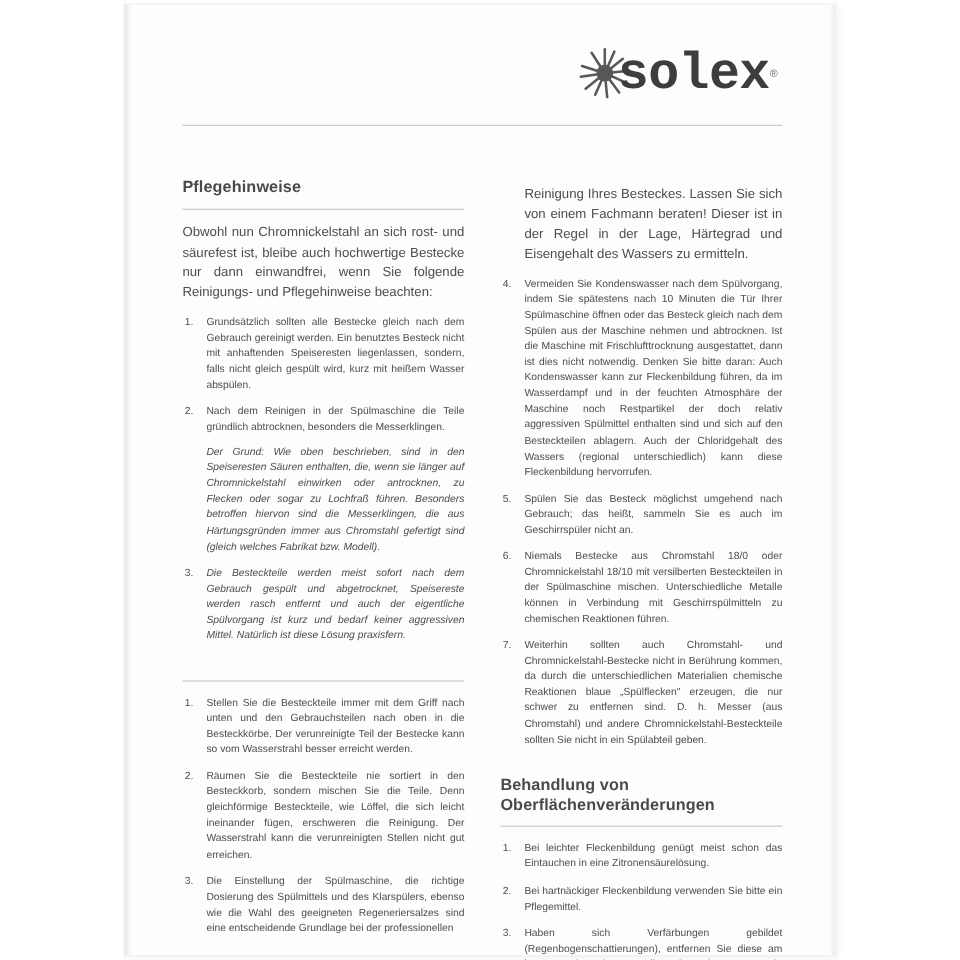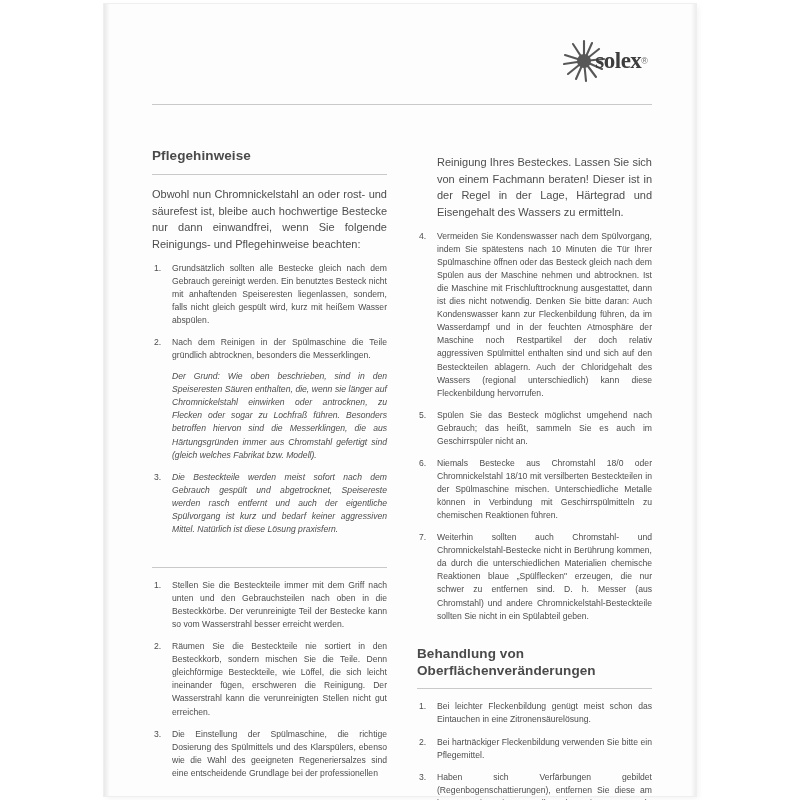--- a/index.html
+++ b/index.html
@@ -61,22 +61,22 @@
     align-items: center;
     height: 58px;
   }
   .logo-burst {
     position: relative;
     width: 46px;
     height: 46px;
     margin-right: -12px;
   }
   .logo-text {
-    font-family: Liberation Serif, serif;
-    font-size: 23px;
+    font-family: Liberation Mono, monospace;
+    font-size: 43px;
     font-weight: 700;
     letter-spacing: -0.5px;
     color: #3d3d3d;
     position: relative;
   }
   .logo-reg {
     font-size: 9px;
     vertical-align: super;
     color: #6a6a6a;
     font-weight: 400;
@@ -197,21 +197,21 @@
     </div>
 
     <div class="rule"></div>
 
     <div class="columns">
 
       <div class="col col-left">
         <h2 class="section">Pflegehinweise</h2>
         <div class="section-rule"></div>
 
-        <p class="body">Obwohl nun Chromnickelstahl an oder rost- und säurefest ist, bleibe auch hochwertige Bestecke nur dann einwandfrei, wenn Sie folgende Reinigungs- und Pflegehinweise beachten:</p>
+        <p class="body">Obwohl nun Chromnickelstahl an sich rost- und säurefest ist, bleibe auch hochwertige Bestecke nur dann einwandfrei, wenn Sie folgende Reinigungs- und Pflegehinweise beachten:</p>
 
         <ol class="list">
           <li>
             <p>Grundsätzlich sollten alle Bestecke gleich nach dem Gebrauch gereinigt werden. Ein benutztes Besteck nicht mit anhaftenden Speiseresten liegenlassen, sondern, falls nicht gleich gespült wird, kurz mit heißem Wasser abspülen.</p>
           </li>
           <li>
             <p>Nach dem Reinigen in der Spülmaschine die Teile gründlich abtrocknen, besonders die Messerklingen.</p>
             <p class="italic">Der Grund: Wie oben beschrieben, sind in den Speiseresten Säuren enthalten, die, wenn sie länger auf Chromnickelstahl einwirken oder antrocknen, zu Flecken oder sogar zu Lochfraß führen. Besonders betroffen hiervon sind die Messerklingen, die aus Härtungsgründen immer aus Chromstahl gefertigt sind (gleich welches Fabrikat bzw. Modell).</p>
           </li>
           <li>

